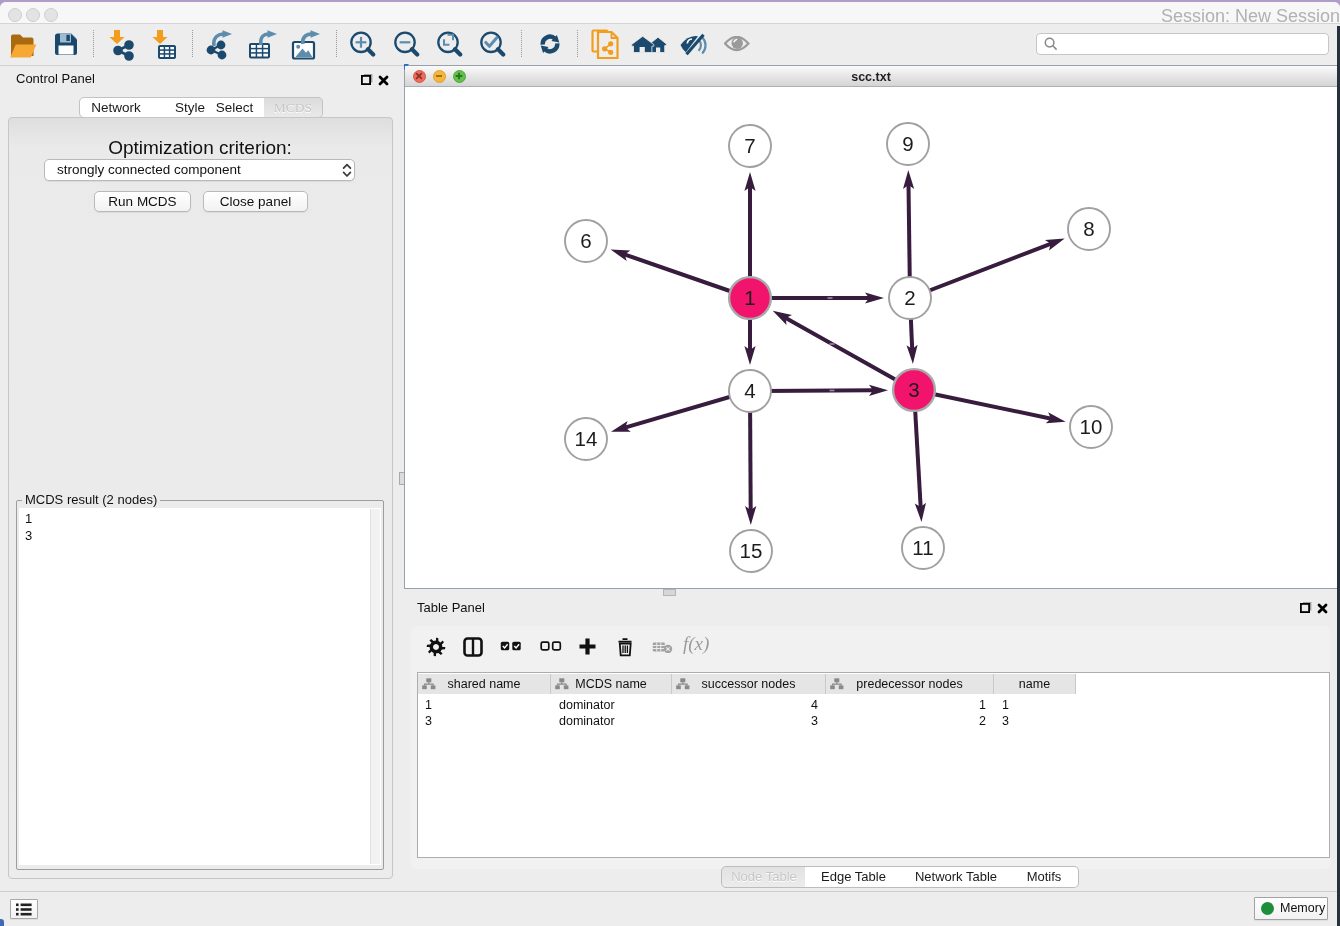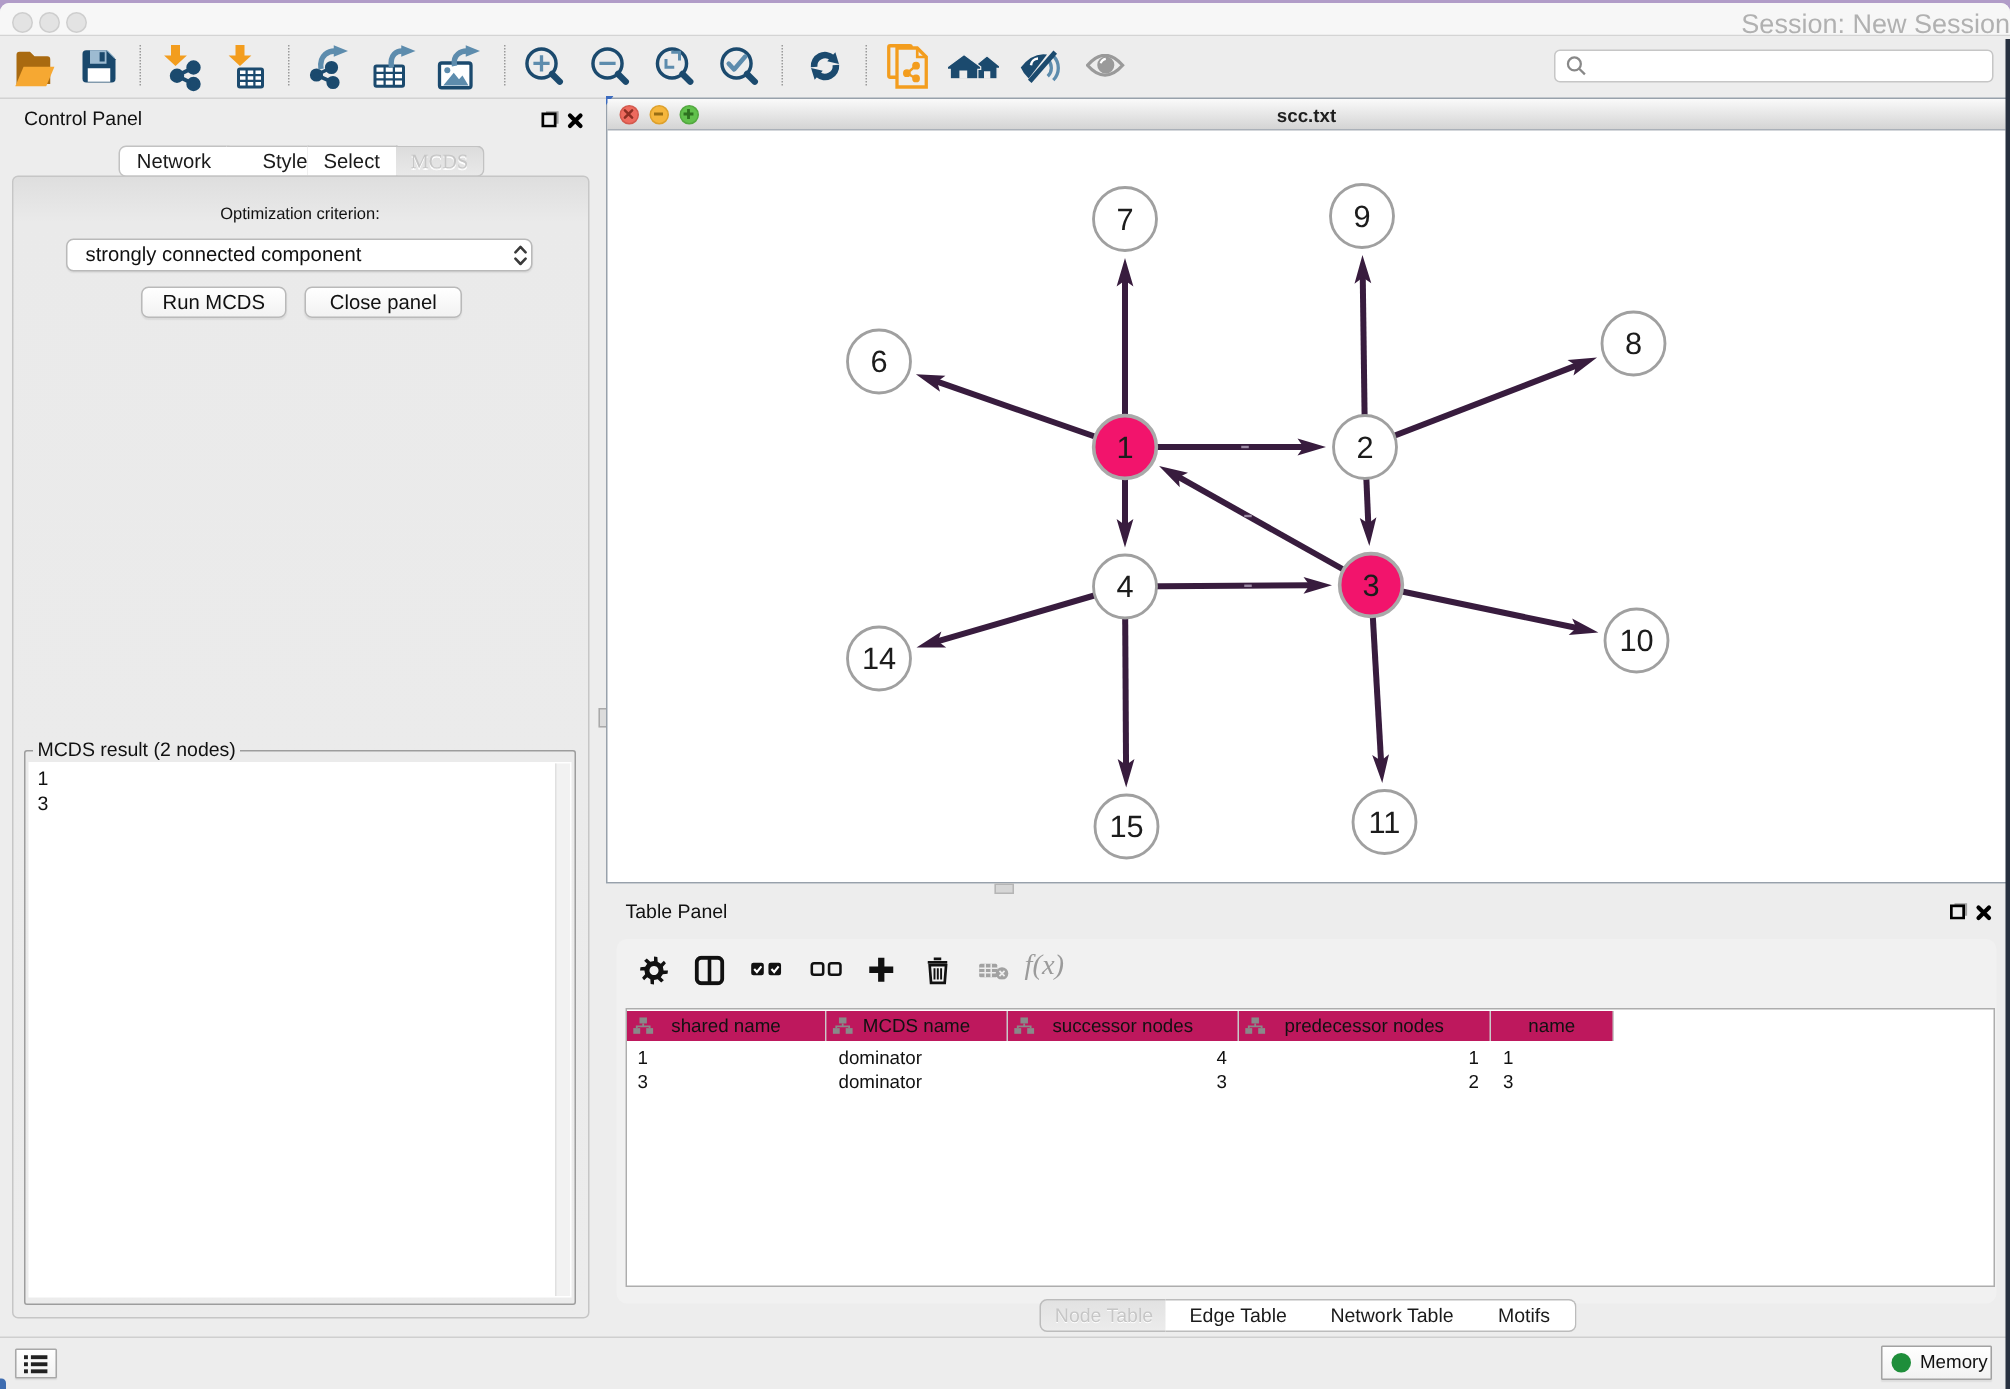--- a/index.html
+++ b/index.html
@@ -25,25 +25,25 @@
  font-size:13.5px;color:#111;line-height:20px;padding-left:12px;box-shadow:0 1px 1px rgba(0,0,0,0.07);}
 #fieldset{left:16px;top:500px;width:366px;height:368px;border:1px solid #9d9d9d;border-radius:2px;}
 #fslegend{left:22px;top:492px;background:#ebebeb;padding:0 3px;font-size:13px;color:#111;}
 #fswhite{left:19px;top:508px;width:362px;height:357px;background:#fff;font-size:13px;color:#111;line-height:17px;}
 
 #netframe{left:404px;top:65px;width:933px;height:522px;border:1px solid #98a1ab;background:#fff;}
 #nettitle{left:405px;top:66px;width:932px;height:20px;background:linear-gradient(#fafafa,#d4d4d4);border-bottom:1px solid #aab0b8;}
 .mac{width:13px;height:13px;border-radius:50%;position:absolute;top:4px;box-sizing:border-box;}
 
 #tablebox{left:417px;top:672px;width:911px;height:184px;background:#fff;border:1px solid #adadad;}
-.th{position:absolute;top:674px;height:20px;border-right:1px solid #c9c9c9;background:#be185d;
+.th{position:absolute;top:674px;height:20px;border-right:1px solid #c9c9c9;background:#e5e5e5;
  font-size:12.5px;color:#111;text-align:center;line-height:21px;}
 .td{position:absolute;font-size:12.5px;color:#111;height:16px;line-height:16px;}
 .btab{position:absolute;top:866px;height:20px;background:#fff;border:1px solid #bcbcbc;border-left:none;
- font-size:13px;color:#1a1a1a;text-align:center;line-height:19px;}
+ font-size:13px;color:#1a1a1a;text-align:center;line-height:19px;margin-left:28px;}
 .btabsel{background:linear-gradient(#e2e2e2,#ececec);color:#c6c6c6;text-shadow:0 1px 0 #fff;}
 </style></head><body>
 <div id="winbg" class="abs"></div>
 <div id="titlebar" class="abs">
  <div class="tl" style="left:8px;"></div>
  <div class="tl" style="left:26px;"></div>
  <div class="tl" style="left:44px;"></div>
 </div>
 <div id="maintitle" class="abs">Session: New Session</div>
 <svg class="abs" style="left:10px;top:32px" width="27" height="26" viewBox="0 0 27 26">
@@ -190,21 +190,21 @@
     <rect x="1.9" y="3.9" width="8.2" height="8.2" fill="#ededed" stroke="#000" stroke-width="1.8"></rect>
   </svg>
 <svg class="abs" style="left:378px;top:75px" width="11" height="11" viewBox="0 0 11 11">
     <path d="M2 2 L9 9 M9 2 L2 9" stroke="#000" stroke-width="2.8" stroke-linecap="round"></path>
   </svg>
 <div class="tab" style="left:79px;width:72px;border-left:1px solid #c2c2c2;border-radius:5px 0 0 5px;">Network</div>
 <div class="tab" style="left:151px;width:54px;text-align:right;">Style</div>
 <div class="tab" style="left:205px;width:59px;">Select</div>
 <div class="tab tabsel" style="left:264px;width:58px;border-radius:0 5px 5px 0;">MCDS</div>
 <div id="cpcontent" class="abs"></div>
-<div class="abs" style="left:8px;top:137px;width:384px;text-align:center;font-size:11px;color:#111;">Optimization criterion:</div>
+<div class="abs" style="left:8px;top:137px;width:384px;text-align:center;font-size:19px;color:#111;">Optimization criterion:</div>
 <div id="dropdown" class="abs">strongly connected component<svg style="position:absolute;left:296px;top:3px" width="12" height="15" viewBox="0 0 12 15">
       <path d="M2.6 5.2 L6 1.6 L9.4 5.2 M2.6 9.4 L6 13 L9.4 9.4" fill="none" stroke="#3a3a3a" stroke-width="1.7" stroke-linecap="round" stroke-linejoin="round"></path>
     </svg></div>
 <div class="btn" style="left:94px;top:191px;width:95px;height:19px;line-height:19px;">Run MCDS</div>
 <div class="btn" style="left:203px;top:191px;width:103px;height:19px;line-height:19px;">Close panel</div>
 <div id="fieldset" class="abs"></div>
 <div id="fswhite" class="abs">
     <div style="padding:2px 0 0 6px;">1<br>3</div>
     <div class="abs" style="right:1px;top:1px;width:9px;height:355px;background:#f2f2f2;border-left:1px solid #e0e0e0;"></div>
   </div>

